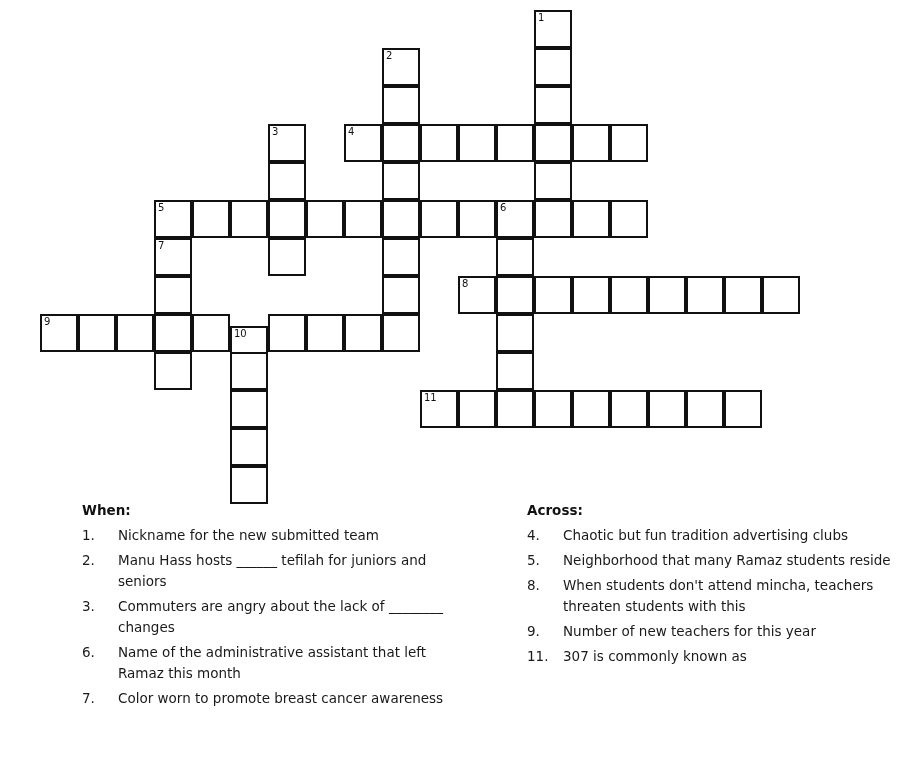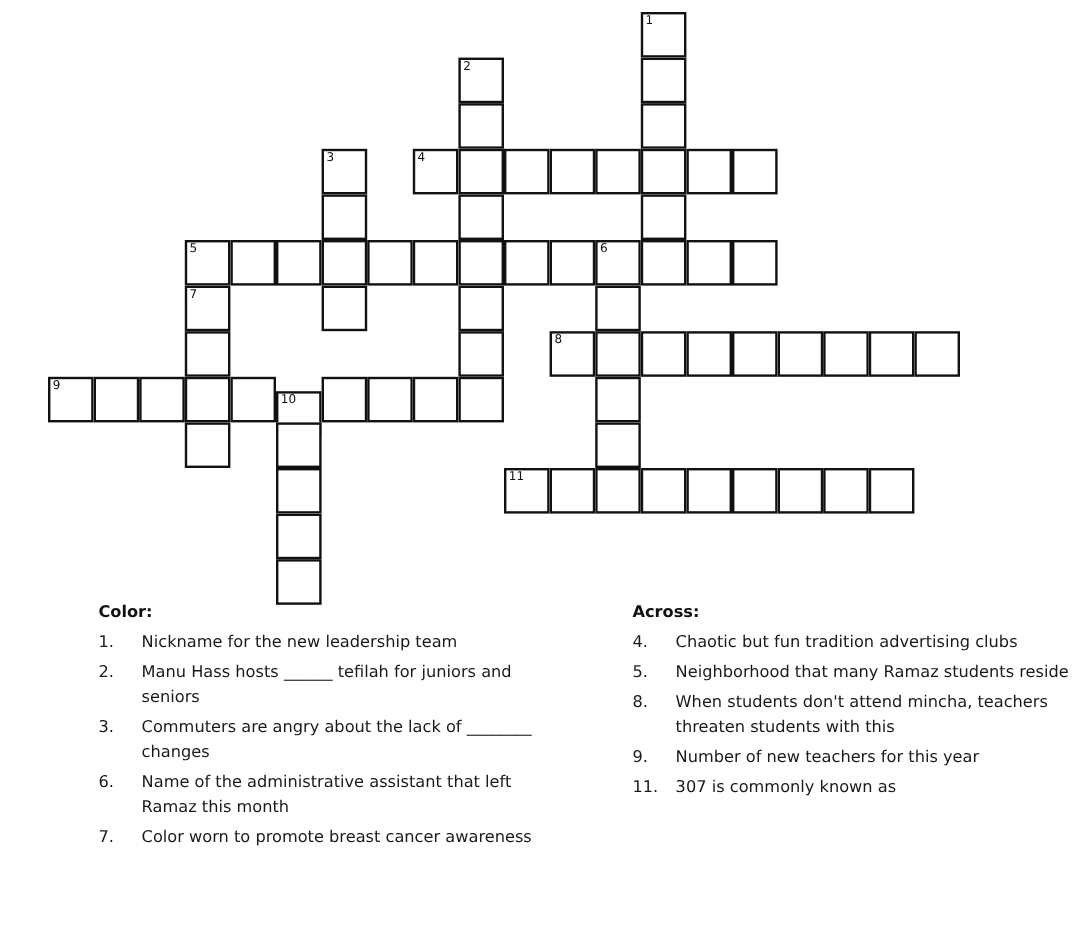--- a/index.html
+++ b/index.html
@@ -180,25 +180,25 @@
     <div class="cell" style="left: 534px; top: 390px;"></div>
     <div class="cell" style="left: 572px; top: 390px;"></div>
     <div class="cell" style="left: 610px; top: 390px;"></div>
     <div class="cell" style="left: 648px; top: 390px;"></div>
     <div class="cell" style="left: 686px; top: 390px;"></div>
     <div class="cell" style="left: 724px; top: 390px;"></div>
   </div>
 
 <div id="clues">
   <div class="clue-col" id="clue-col-down">
-    <div class="clue-heading">Color:</div>
+    <div class="clue-heading">When:</div>
     <ol class="clue-list" id="down-list">
         <li>
           <span class="cnum">1.</span>
-          <span class="ctext">Nickname for the new leadership team</span>
+          <span class="ctext">Nickname for the new submitted team</span>
         </li>
         <li>
           <span class="cnum">2.</span>
           <span class="ctext">Manu Hass hosts ______ tefilah for juniors and seniors</span>
         </li>
         <li>
           <span class="cnum">3.</span>
           <span class="ctext">Commuters are angry about the lack of ________ changes</span>
         </li>
         <li>

